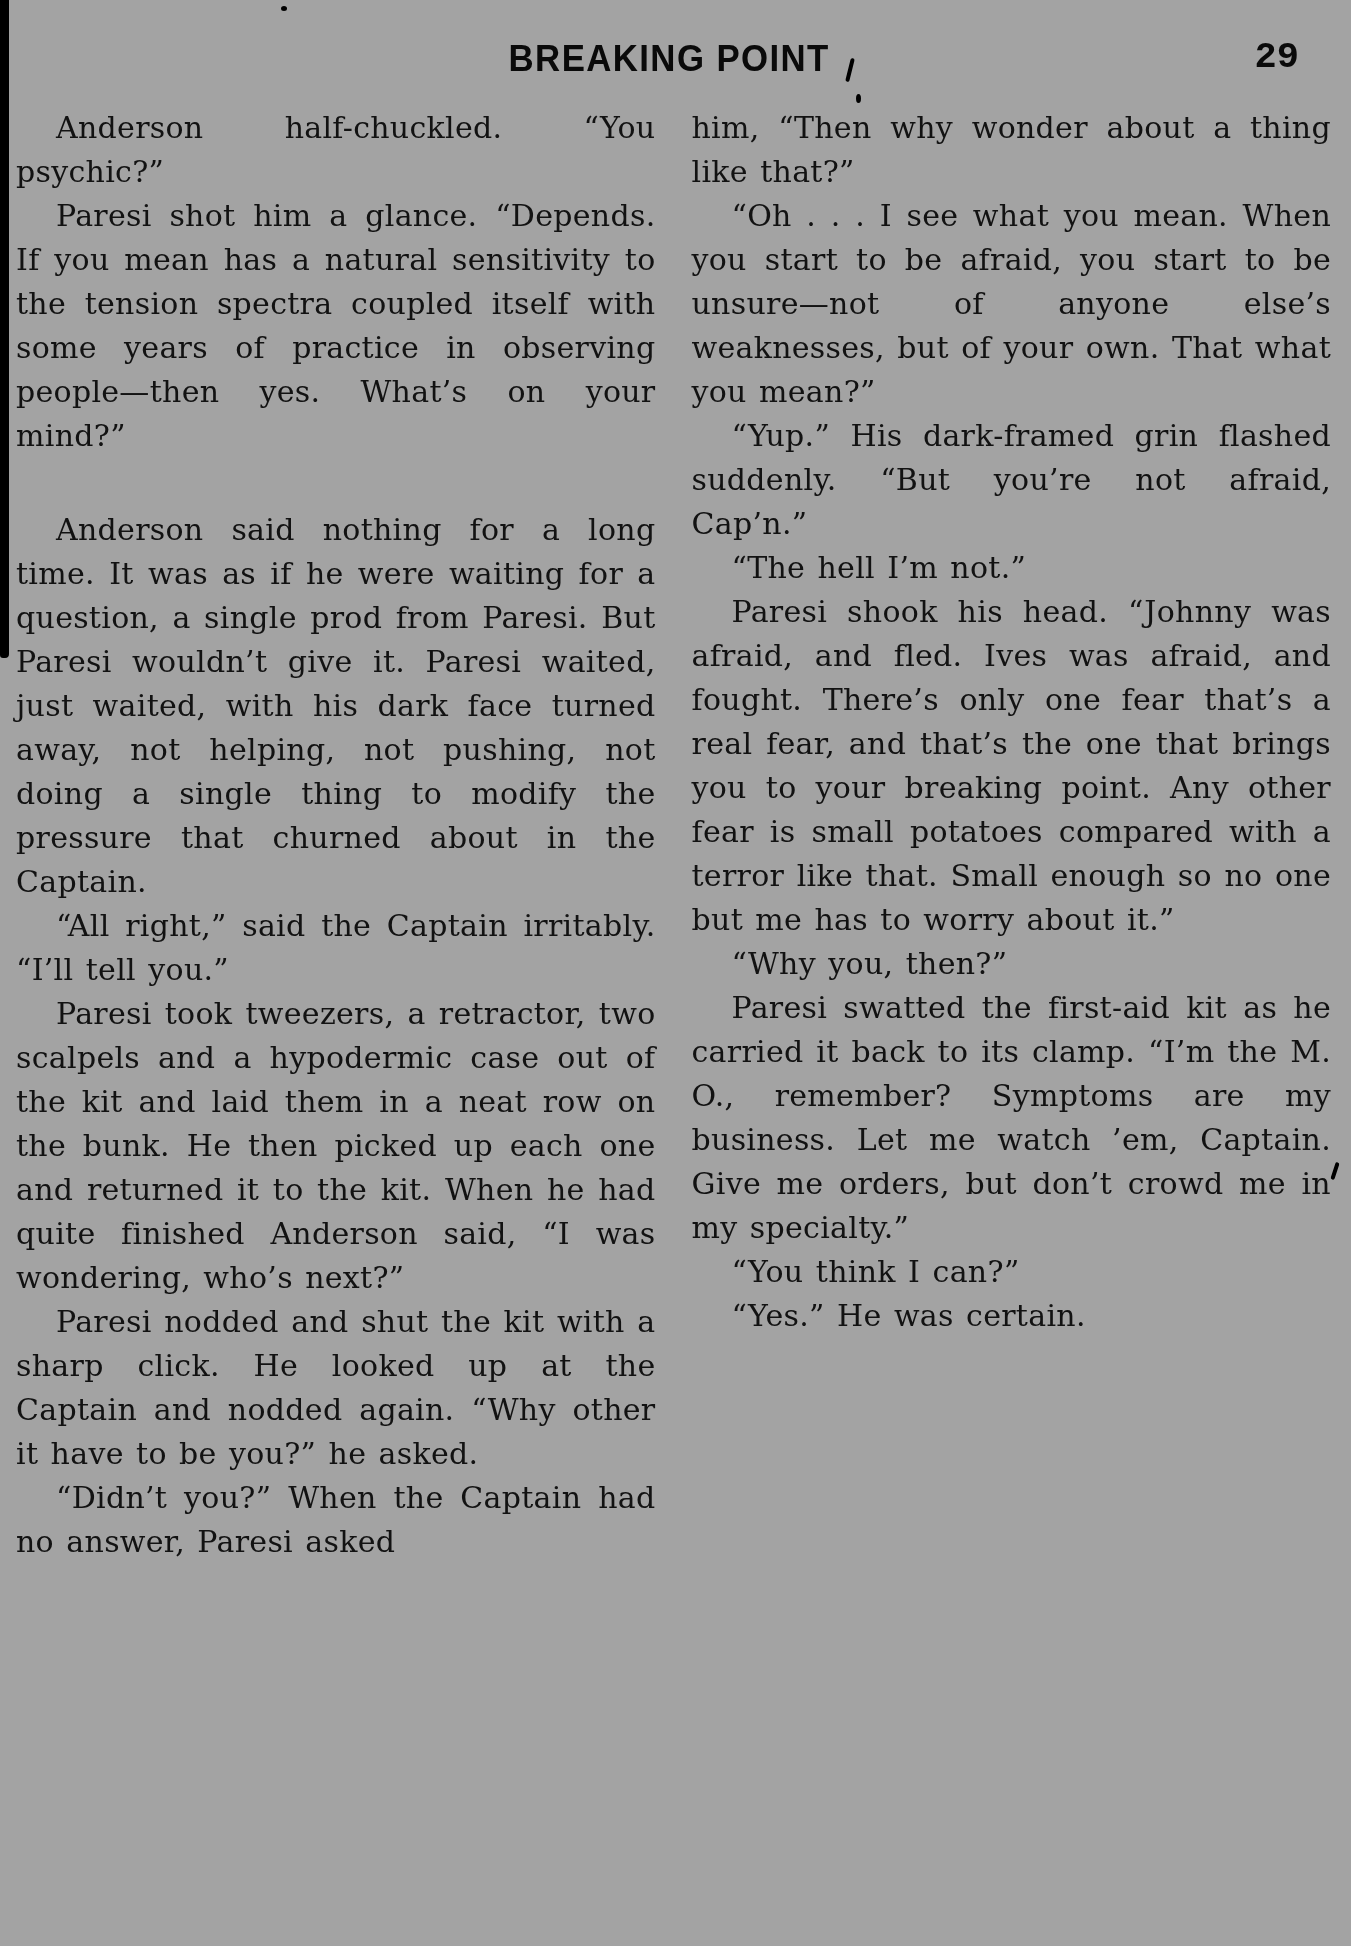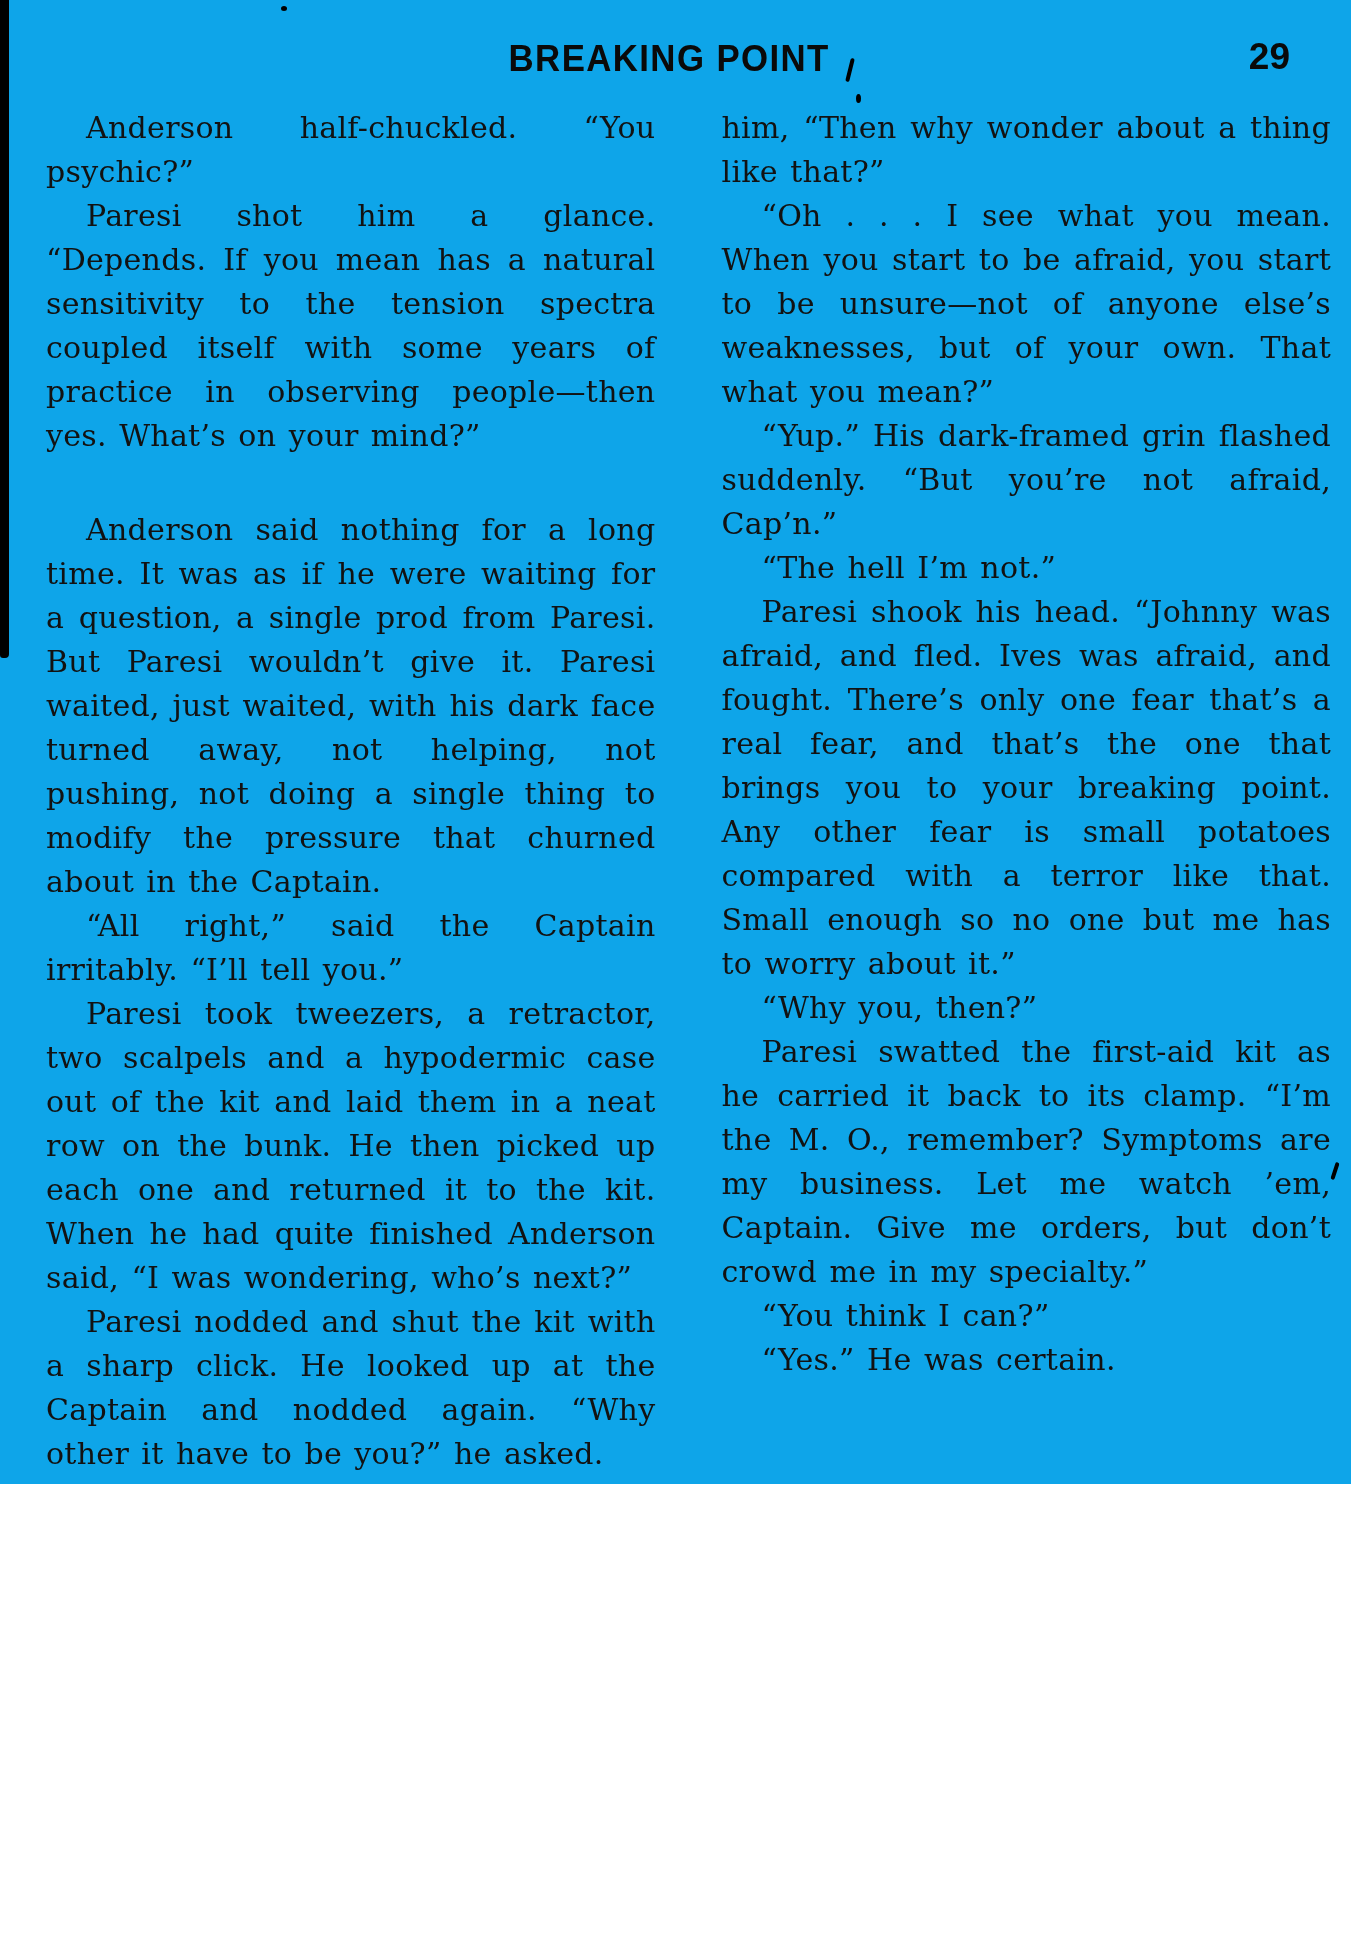--- a/index.html
+++ b/index.html
@@ -3,22 +3,22 @@
 <meta charset="utf-8">
 <style>
   html, body {
     margin: 0;
     padding: 0;
     background: #ffffff;
   }
   #page {
     position: relative;
     width: 1351px;
-    height: 1484px;
-    background: #0ea5e9;
+    height: 1946px;
+    background: #a3a3a3;
     overflow: hidden;
     font-family: "DejaVu Serif", "Liberation Serif", serif;
     color: #121212;
   }
   
   #running-head {
     position: relative;
     height: 100px;
   }
   #head-title {
@@ -28,41 +28,40 @@
     transform: translateX(-52%) scaleX(0.94);
     font-family: "Liberation Sans", sans-serif;
     font-weight: bold;
     font-size: 37px;
     letter-spacing: 1.5px;
     color: #0a0a0a;
     white-space: nowrap;
   }
   #page-number {
     position: absolute;
-    right: 61px;
+    right: 52px;
     top: 36px;
-    font-family: Liberation Sans, sans-serif;
+    font-family: Liberation Mono, monospace;
     font-weight: bold;
     font-size: 37px;
     color: #0a0a0a;
   }
   
   #columns {
     display: flex;
     gap: 36px;
     padding: 6px 20px 0 16px;
   }
   .col {
     width: 640px;
     text-align: justify;
     font-size: 30px;
     line-height: 44px;
     letter-spacing: 0.3px;
     word-spacing: 2.5px;
-    margin-left: 30px;
   }
   .para {
     margin: 0;
     padding: 0;
   }
   .para.indent { text-indent: 40px; }
   .para.section-break { margin-top: 50px; }
   .ital { }
   
   .artifact { position: absolute; background: #000; }

